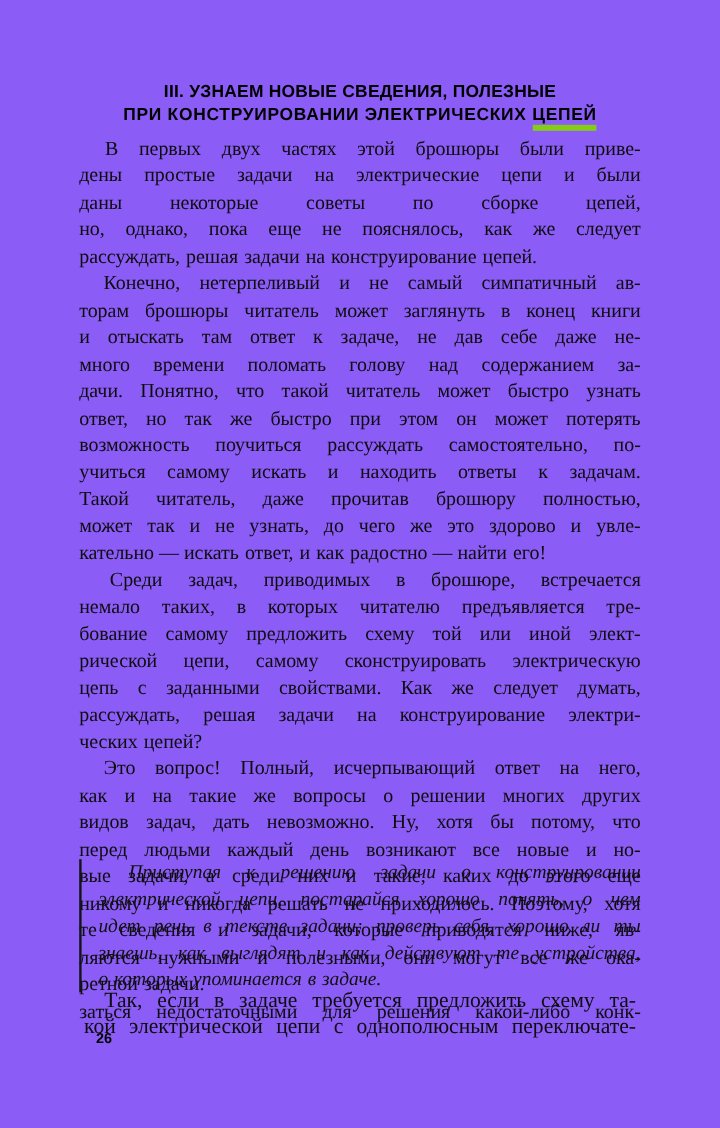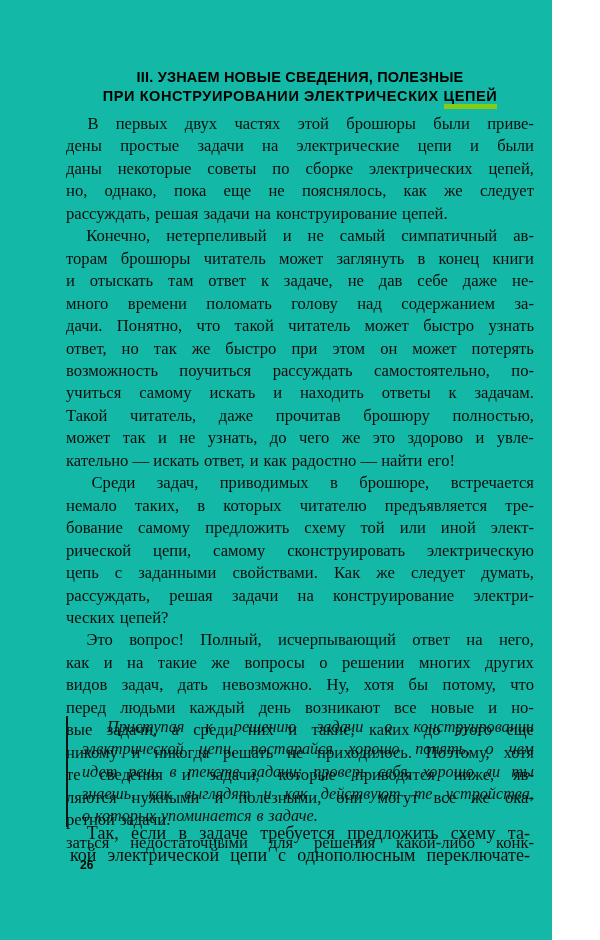--- a/index.html
+++ b/index.html
@@ -13,23 +13,23 @@
     height: 940px;
     position: relative;
     font-family: "Liberation Serif", "DejaVu Serif", serif;
     color: #0a0a0a;
     overflow: hidden;
   }
 
   .page {
     position: absolute;
     left: 0; top: 0;
-    width: 552px;
+    width: 600px;
     height: 940px;
-    background: #14b8a6;
+    background: #8b5cf6;
     text-decoration: underline;
   }
 
   
   .chapter-heading {
     position: absolute;
     left: 66px;
     top: 68px;
     width: 468px;
     text-align: center;
@@ -167,21 +167,20 @@
           <span class="w">цепи</span>
           <span class="w">и</span>
           <span class="w">были</span>
         </span>
         <span class="ln">
           <span class="w">даны</span>
           <span class="w">некоторые</span>
           <span class="w">советы</span>
           <span class="w">по</span>
           <span class="w">сборке</span>
-          <span class="w">электрических</span>
           <span class="w">цепей,</span>
         </span>
         <span class="ln">
           <span class="w">но,</span>
           <span class="w">однако,</span>
           <span class="w">пока</span>
           <span class="w">еще</span>
           <span class="w">не</span>
           <span class="w">пояснялось,</span>
           <span class="w">как</span>

